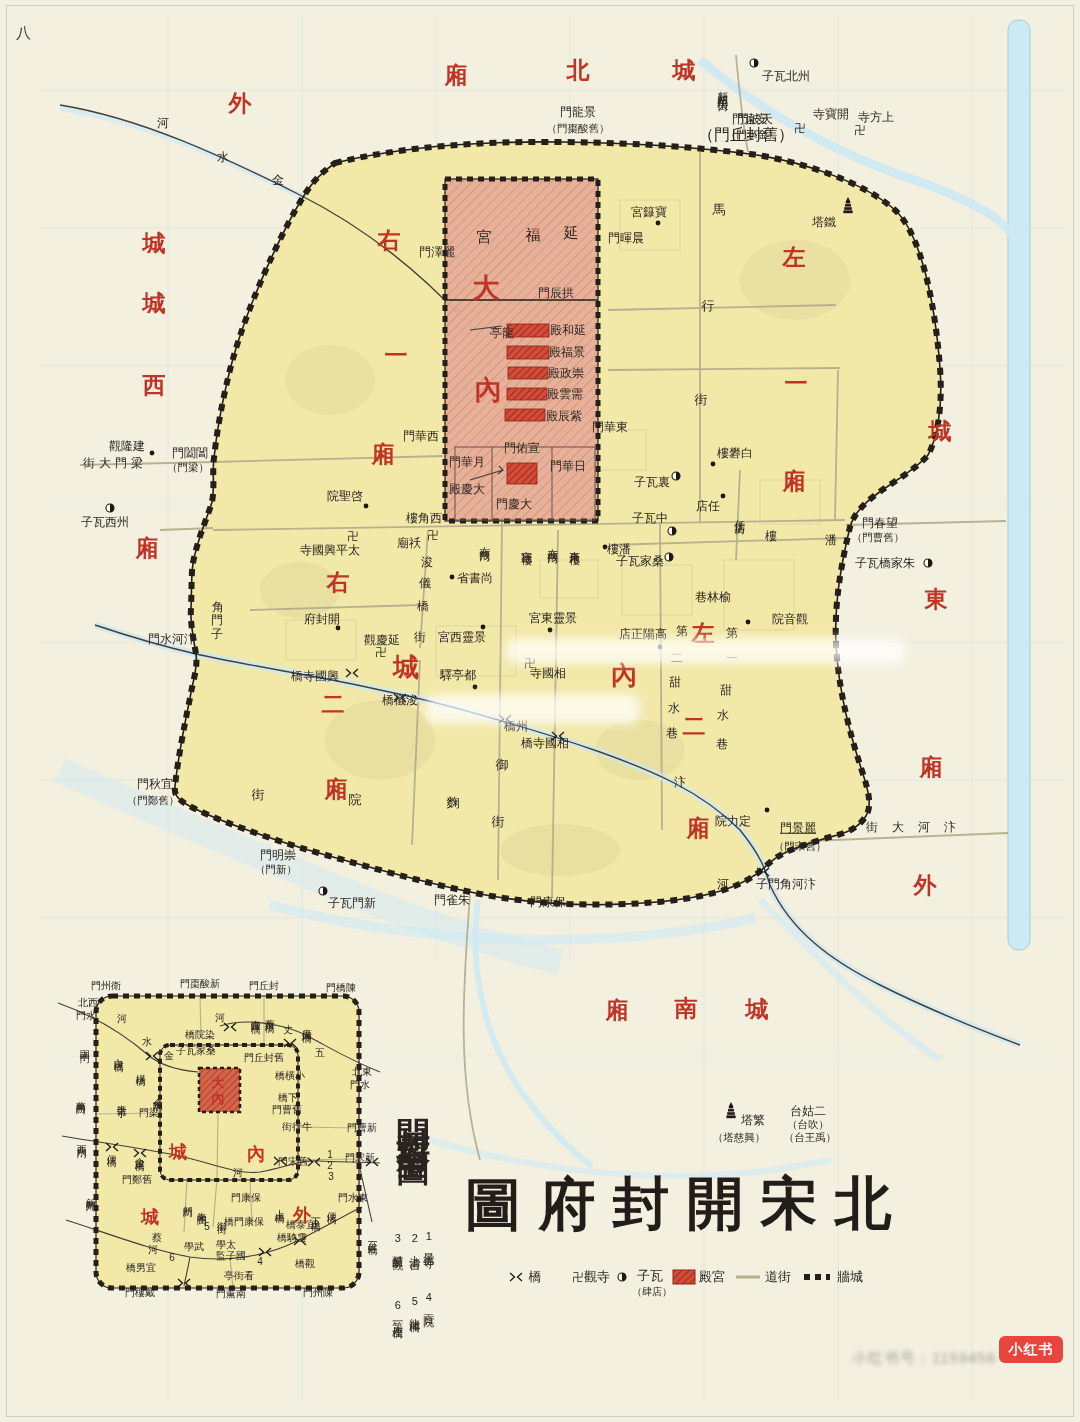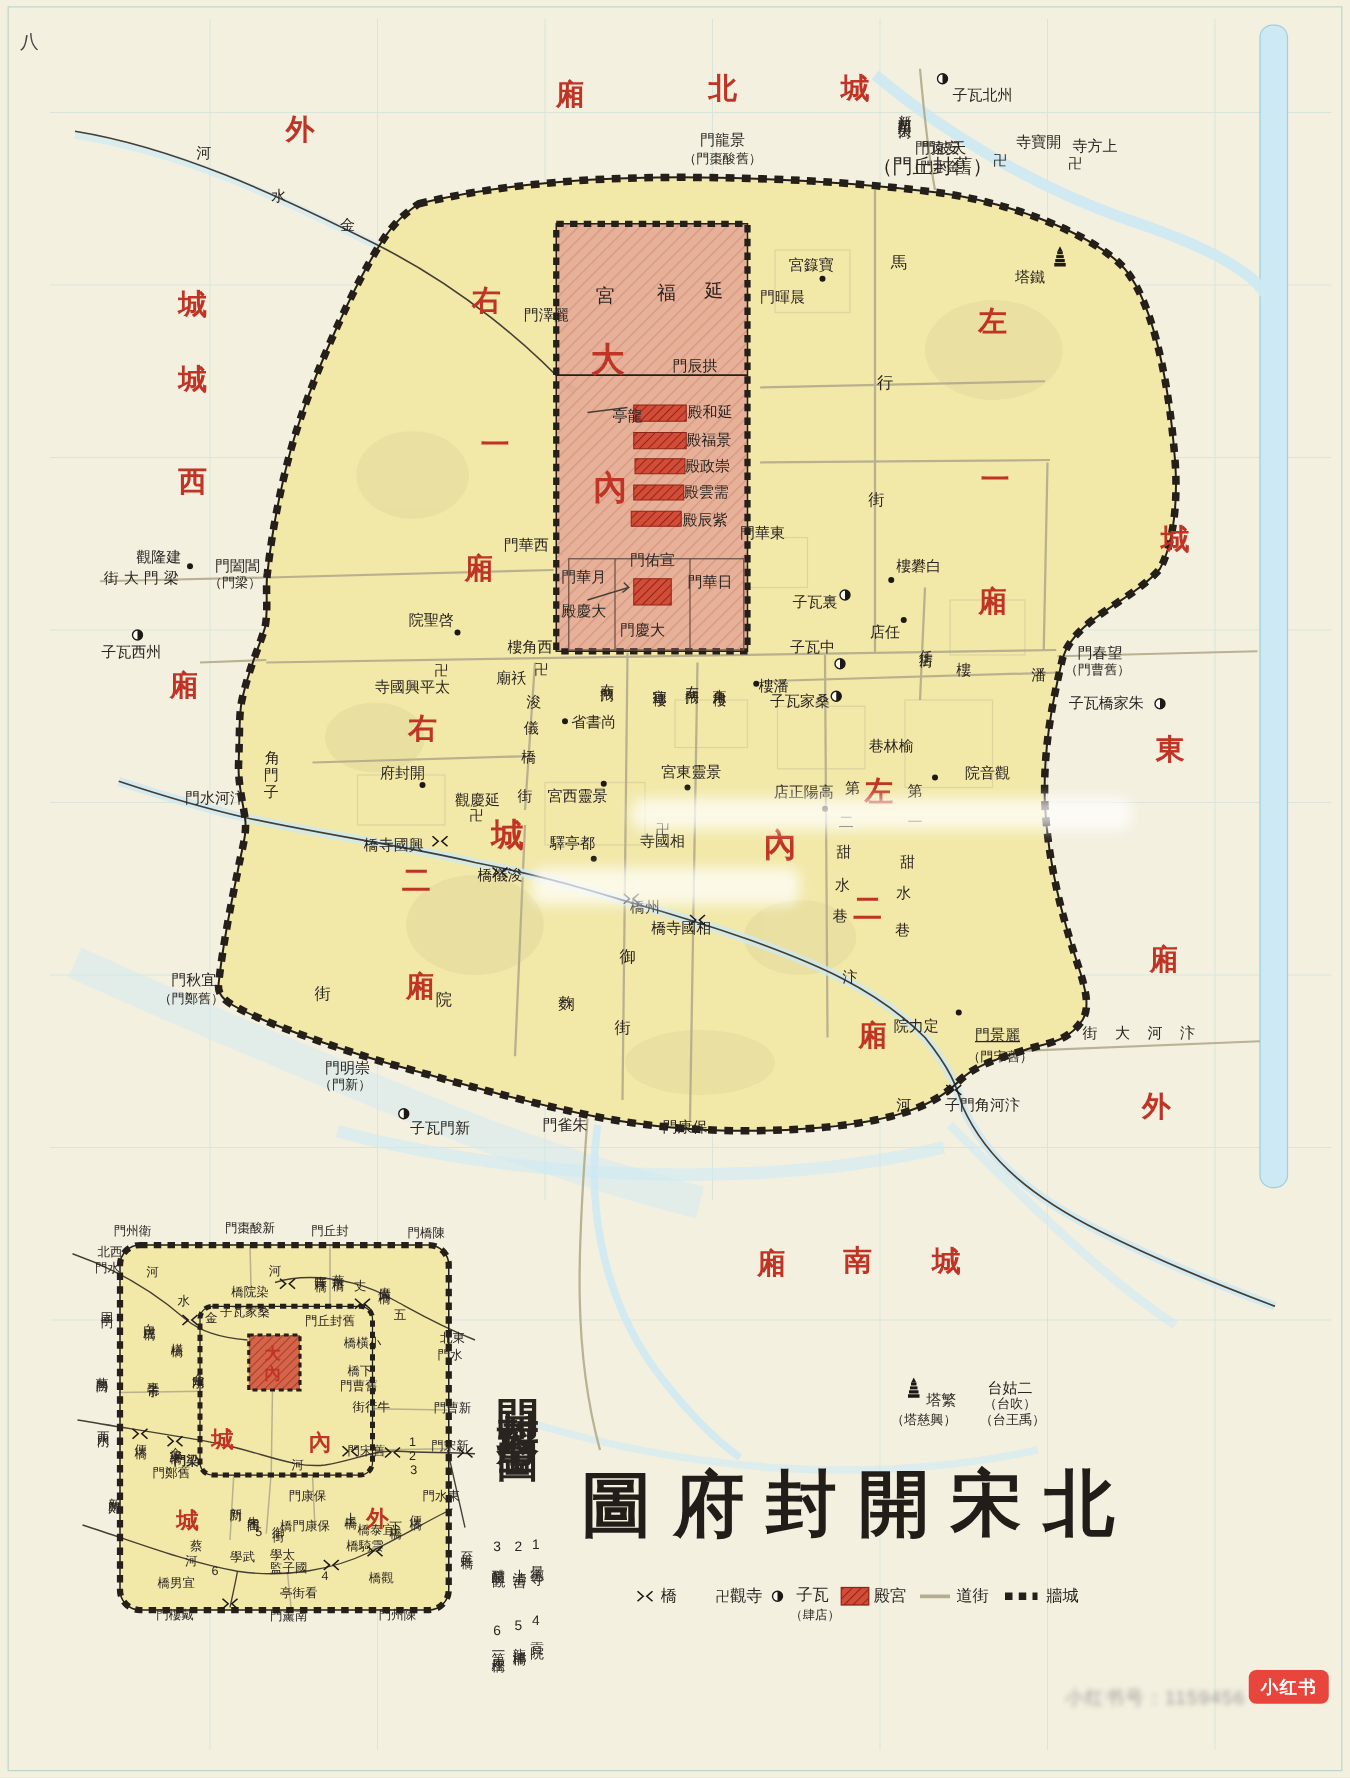--- a/index.html
+++ b/index.html
@@ -385,21 +385,21 @@
       <div class="lbl blk" style="left: 345px; top: 496px; font-size: 12px;">院聖啓</div>
       <div class="lbl blk" style="left: 330px; top: 550px; font-size: 12px;">寺國興平太</div>
       <div class="lbl blk" style="left: 475px; top: 578px; font-size: 12px;">省書尚</div>
       <div class="lbl blk" style="left: 427px; top: 562px; font-size: 12px;">浚</div>
       <div class="lbl blk" style="left: 425px; top: 583px; font-size: 12px;">儀</div>
       <div class="lbl blk" style="left: 423px; top: 606px; font-size: 12px;">橋</div>
       <div class="lbl blk" style="left: 420px; top: 637px; font-size: 12px;">街</div>
       <div class="lbl blk" style="left: 553px; top: 618px; font-size: 12px;">宮東靈景</div>
       <div class="lbl blk" style="left: 462px; top: 637px; font-size: 12px;">宮西靈景</div>
       <div class="lbl blk" style="left: 458px; top: 675px; font-size: 12px;">驛亭都</div>
-      <div class="lbl blk" style="left: 530px; top: 673px; font-size: 12px;">寺國相</div>
+      <div class="lbl blk" style="left: 548px; top: 673px; font-size: 12px;">寺國相</div>
       <div class="lbl blk" style="left: 643px; top: 634px; font-size: 12px;">店正陽高</div>
       <div class="lbl blk" style="left: 682px; top: 631px; font-size: 12px;">第</div>
       <div class="lbl blk" style="left: 677px; top: 658px; font-size: 12px;">二</div>
       <div class="lbl blk" style="left: 675px; top: 682px; font-size: 12px;">甜</div>
       <div class="lbl blk" style="left: 674px; top: 708px; font-size: 12px;">水</div>
       <div class="lbl blk" style="left: 672px; top: 733px; font-size: 12px;">巷</div>
       <div class="lbl blk" style="left: 732px; top: 633px; font-size: 12px;">第</div>
       <div class="lbl blk" style="left: 732px; top: 658px; font-size: 12px;">一</div>
       <div class="lbl blk" style="left: 726px; top: 690px; font-size: 12px;">甜</div>
       <div class="lbl blk" style="left: 723px; top: 715px; font-size: 12px;">水</div>
@@ -465,21 +465,21 @@
       <div class="lbl blk" style="left: 320px; top: 1053px; font-size: 10px;">五</div>
       <div class="lbl blk" style="left: 264px; top: 1058px; font-size: 10px;">門丘封舊</div>
       <div class="lbl blk" style="left: 290px; top: 1076px; font-size: 10px;">橋橫小</div>
       <div class="lbl blk" style="left: 362px; top: 1072px; font-size: 10px;">北東</div>
       <div class="lbl blk" style="left: 360px; top: 1085px; font-size: 10px;">門水</div>
       <div class="lbl blk" style="left: 288px; top: 1098px; font-size: 10px;">橋下</div>
       <div class="lbl blk" style="left: 287px; top: 1110px; font-size: 10px;">門曹舊</div>
       <div class="lbl blk" style="left: 297px; top: 1127px; font-size: 10px;">街行牛</div>
       <div class="lbl blk" style="left: 362px; top: 1128px; font-size: 10px;">門曹新</div>
       <div class="lbl blk v" style="left: 157px; top: 1093px; font-size: 10px;">金水門</div>
-      <div class="lbl blk" style="left: 149px; top: 1170px; font-size: 10px; font-weight: bold;">門梁</div>
+      <div class="lbl blk" style="left: 149px; top: 1113px; font-size: 10px;">門梁</div>
       <div class="lbl blk v" style="left: 121px; top: 1100px; font-size: 10px;">甕市子</div>
       <div class="lbl blk v" style="left: 80px; top: 1096px; font-size: 10px;">萬勝門</div>
       <div class="lbl blk v" style="left: 81px; top: 1140px; font-size: 10px;">西水門</div>
       <div class="lbl blk v" style="left: 111px; top: 1149px; font-size: 10px;">便橋</div>
       <div class="lbl blk v" style="left: 139px; top: 1152px; font-size: 10px;">金梁橋</div>
       <div class="lbl blk v" style="left: 90px; top: 1193px; font-size: 10px;">新鄭門</div>
       <div class="lbl blk" style="left: 137px; top: 1180px; font-size: 10px;">門鄭舊</div>
       <div class="lbl blk v" style="left: 187px; top: 1200px; font-size: 10px;">新門</div>
       <div class="lbl blk v" style="left: 201px; top: 1207px; font-size: 10px;">朱雀門</div>
       <div class="lbl blk v" style="left: 221px; top: 1216px; font-size: 10px;">御街</div>

